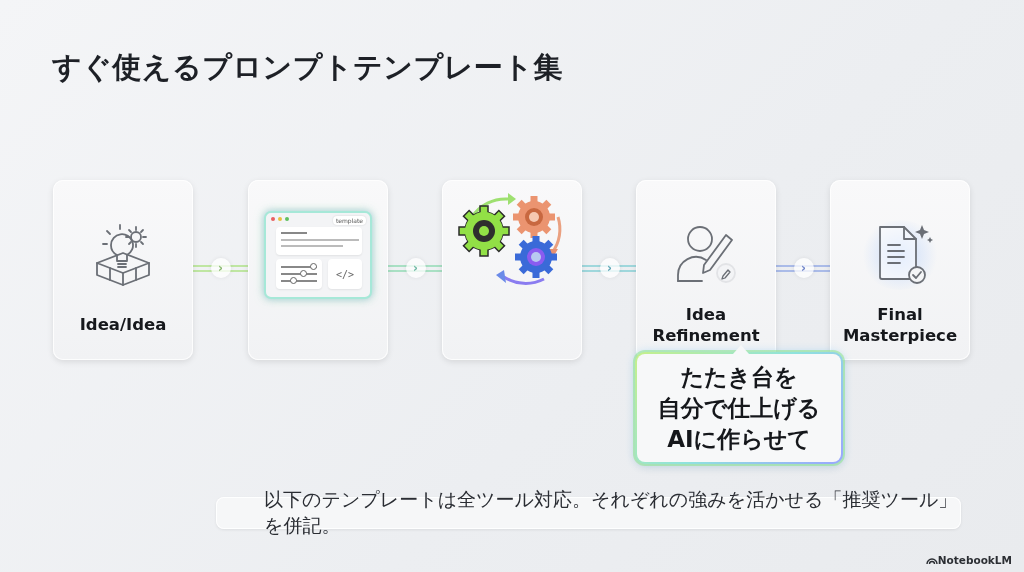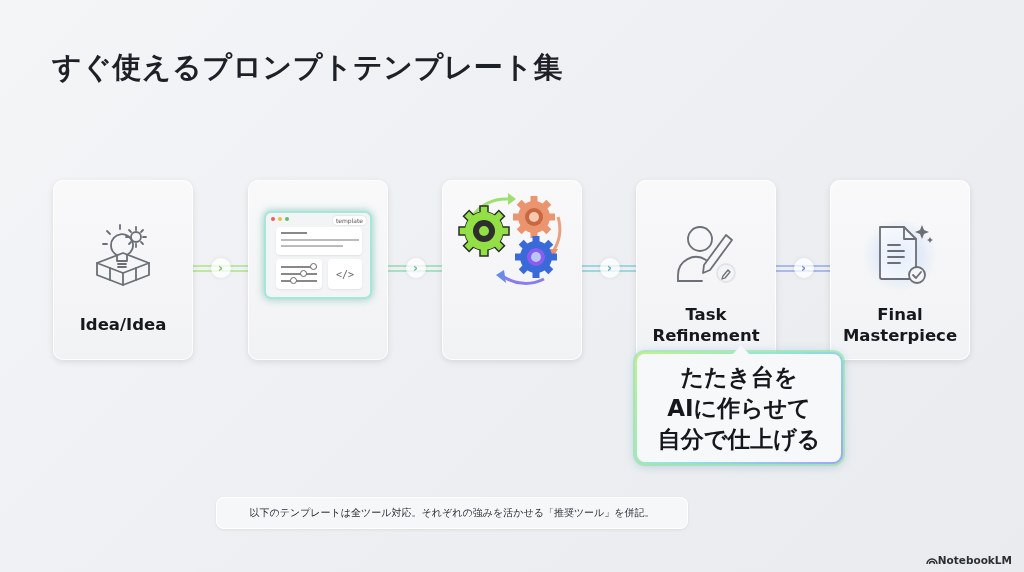--- a/index.html
+++ b/index.html
@@ -44,25 +44,25 @@
     background-origin:border-box; background-clip:padding-box,border-box;
     display:flex; flex-direction:column; align-items:center; justify-content:center;
   }
   .callout .tail {
     position:absolute; left:96px; top:-9px; width:0; height:0;
     border-left:8px solid transparent; border-right:8px solid transparent;
     border-bottom:9px solid #f7f8f9;
   }
   .callout .line { font-size:23px; font-weight:bold; line-height:31px; color:#15171b; }
   .note {
-    position:absolute; left:216px; top:497px; width:472px; height:32px;
+    position:absolute; left:216px; top:497px; width:697px; height:32px;
     border-radius:8px; background:#f6f7f8;
     box-shadow:0 1px 3px rgba(0,0,0,0.08), 0 0 0 1px rgba(255,255,255,0.9) inset;
     display:flex; align-items:center; justify-content:center;
-    font-size:10px; color:#2a2d33;
+    font-size:19px; color:#2a2d33;padding-left:48px;
   }
   .brand {
     position:absolute; right:12px; bottom:6px; font-size:10.5px; color:#2b2e33;
     display:flex; align-items:center; font-weight:bold;
   }
 </style>
 </head>
 <body>
 
 <div class="title">すぐ使えるプロンプトテンプレート集</div>
@@ -196,21 +196,21 @@
   <div class="icon">
     <svg width="80" height="80" viewBox="0 0 80 80" fill="none" stroke="#6b6f76" stroke-width="1.8" stroke-linecap="round" stroke-linejoin="round">
       <circle cx="34" cy="24" r="12"></circle>
       <path d="M12 66v-6a18 18 0 0 1 28-15"></path>
       <path d="M12 66h24"></path>
       <path d="M60 20l6 5-22 30-7 3 1-8z"></path>
       <circle cx="60" cy="58" r="9" fill="#f3f4f6" stroke="#e2e3e6"></circle>
       <path d="M57 61l5-6 2 2-5 6-3 1z" stroke-width="1.3"></path>
     </svg>
   </div>
-  <div class="label"><span>Task</span><br><span>Refinement</span></div>
+  <div class="label"><span>Idea</span><br><span>Refinement</span></div>
 </div>
 
 <div class="card" style="left:830px;">
   <div class="icon">
     <div style="position:absolute;width:80px;height:70px;border-radius:50%;background:radial-gradient(circle,rgba(150,190,255,0.45),rgba(150,190,255,0) 70%);"></div>
     <svg width="80" height="80" viewBox="0 0 80 80" fill="none" stroke="#6b6f76" stroke-width="1.8" stroke-linecap="round" stroke-linejoin="round" style="position:relative;">
       <path d="M20 12h24l12 12v40H22a2 2 0 0 1-2-2z" fill="rgba(255,255,255,0.5)"></path>
       <path d="M44 12v12h12"></path>
       <path d="M28 30h12M28 36h16M28 42h16M28 48h12"></path>
       <circle cx="57" cy="60" r="8" fill="#f4f5f7"></circle>
@@ -218,22 +218,22 @@
       <path d="M62 10l2 5 5 2-5 2-2 5-2-5-5-2 5-2z" fill="#6b6f76" stroke="none"></path>
       <path d="M70 22l1 2 2 1-2 1-1 2-1-2-2-1 2-1z" fill="#6b6f76" stroke="none"></path>
     </svg>
   </div>
   <div class="label"><span>Final</span><br><span>Masterpiece</span></div>
 </div>
 
 <div class="callout">
   <div class="tail"></div>
   <div class="line">たたき台を</div>
+  <div class="line">自分で仕上げる</div>
   <div class="line">AIに作らせて</div>
-  <div class="line">自分で仕上げる</div>
 </div>
 
 <div class="note">以下のテンプレートは全ツール対応。それぞれの強みを活かせる「推奨ツール」を併記。</div>
 
 <div class="brand">
   <svg width="12" height="10" viewBox="0 0 12 10" fill="none" stroke="#2b2e33" stroke-width="1.4">
       <path d="M1 9a5 5 0 0 1 10 0M3.5 9a2.5 2.5 0 0 1 5 0"></path>
     </svg>
   <span>NotebookLM</span>
 </div>

